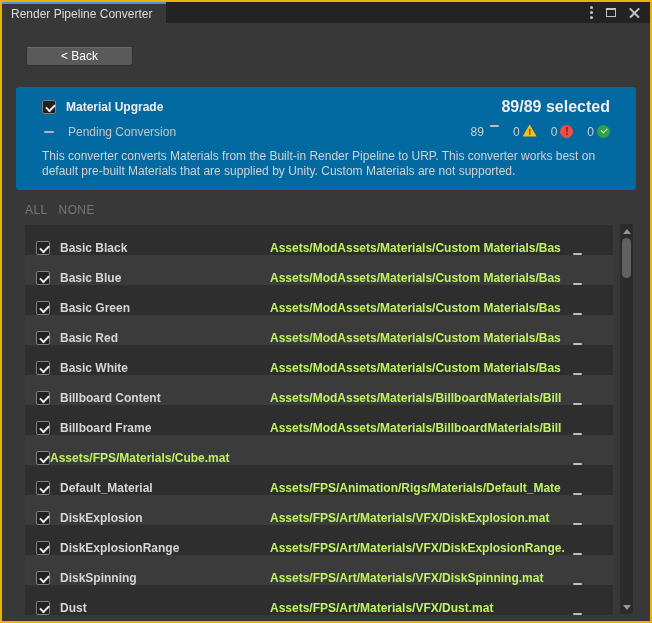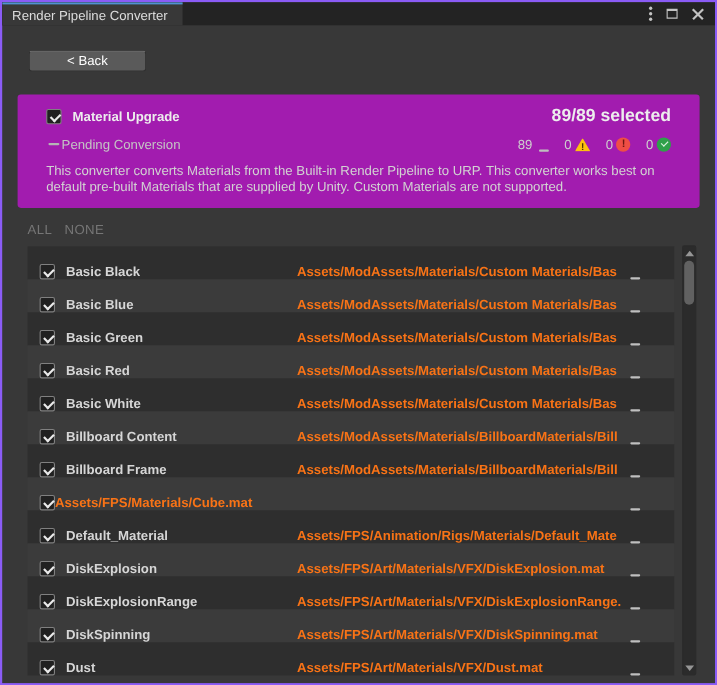--- a/index.html
+++ b/index.html
@@ -2,21 +2,21 @@
 <html><head>
 <meta charset="utf-8">
 <style>
   * { margin:0; padding:0; box-sizing:border-box; }
   html,body { background:#4a4a4a; }
   body { font-family:"Liberation Sans", sans-serif; }
 
   .window {
     width:652px; height:623px;
     background:#383838;
-    border:2px solid #8b5cf6;
+    border:2px solid #eab308;
     display:flex; flex-direction:column;
     overflow:hidden;
     position:relative;
   }
 
   
   .titlebar {
     height:21px; background:#232323;
     display:flex; align-items:stretch; flex-shrink:0;
   }
@@ -47,30 +47,30 @@
   .back-btn {
     display:inline-block; width:107px; height:19px;
     background:#5a5a5a; border:1px solid #303030; border-top-color:#6c6c6c;
     border-radius:3px; color:#ffffff; font-size:12px; line-height:17px;
     text-align:center; font-family:"Liberation Sans", sans-serif; cursor:default;
   }
 
   
   .helpbox {
     margin:21px 14px 0 14px;
-    background:#a21caf; border-radius:3px;
+    background:#0369a1; border-radius:3px;
     padding:9px 26px 11px 26px;
     flex-shrink:0;
   }
   .hb-row { display:flex; align-items:center; height:21px; }
   .hb-title { color:#ededed; font-weight:bold; font-size:12px; margin-left:10px; }
   .hb-selected { margin-left:auto; color:#ededed; font-weight:bold; font-size:16px; }
   .hb-row2 { margin-top:4px; }
-  .hb-pending-label { color:#c4c4c4; font-size:12px; margin-left:0; }
-  .stats { margin-left:auto; display:flex; align-items:flex-end; color:#cecece; font-size:12px; }
+  .hb-pending-label { color:#c4c4c4; font-size:12px; margin-left:12px; }
+  .stats { margin-left:auto; display:flex; align-items:flex-start; color:#cecece; font-size:12px; }
   .stats .num { margin-left:14px; margin-right:3px; }
   .stats .num.first { margin-left:0; margin-right:6px; }
   .dash-glyph { display:inline-block; width:9px; height:2px; border-radius:1px; background:#bfbfbf; }
   .hb-desc {
     margin-top:7px; color:#d2d2d2; font-size:12px; line-height:15px;
   }
 
   
   .checkbox {
     width:14px; height:14px; flex-shrink:0;
@@ -104,21 +104,21 @@
     padding:13px 0 5px 23px; display:flex; gap:11px; flex-shrink:0;
     color:#767676; font-size:12px; letter-spacing:0.4px;
   }
   .listhead span { cursor:default; }
   .list-area { flex:1; position:relative; padding:3px 37px 0 23px; overflow:hidden; }
   .row { height:30px; display:flex; align-items:flex-end; padding-left:11px; font-size:12px;font-weight:bold; }
   .row:nth-child(odd) { background:#2e2e2e; }
   .row:nth-child(even) { background:#3b3b3b; }
   .row-label { color:#d6d6d6; margin-left:10px; width:210px; flex-shrink:0;
     white-space:nowrap; overflow:hidden; }
-  .row-path { color:#f97316; flex:1; white-space:nowrap; overflow:hidden;margin-top:22px; }
+  .row-path { color:#bef264; flex:1; white-space:nowrap; overflow:hidden;margin-top:22px; }
   .row-status { width:40px; flex-shrink:0; color:#cfcfcf; display:flex; }
 
   
   .scrollbar {
     position:absolute; right:17px; top:2px; bottom:7px; width:13px;
     background:#2b2b2b; border:1px solid #2b2b2b; border-radius:2px;
   }
   .sb-arrow { position:absolute; left:0; right:0; height:12px; display:flex;
     align-items:center; justify-content:center; }
   .sb-up { top:0; } .sb-down { bottom:0; }

